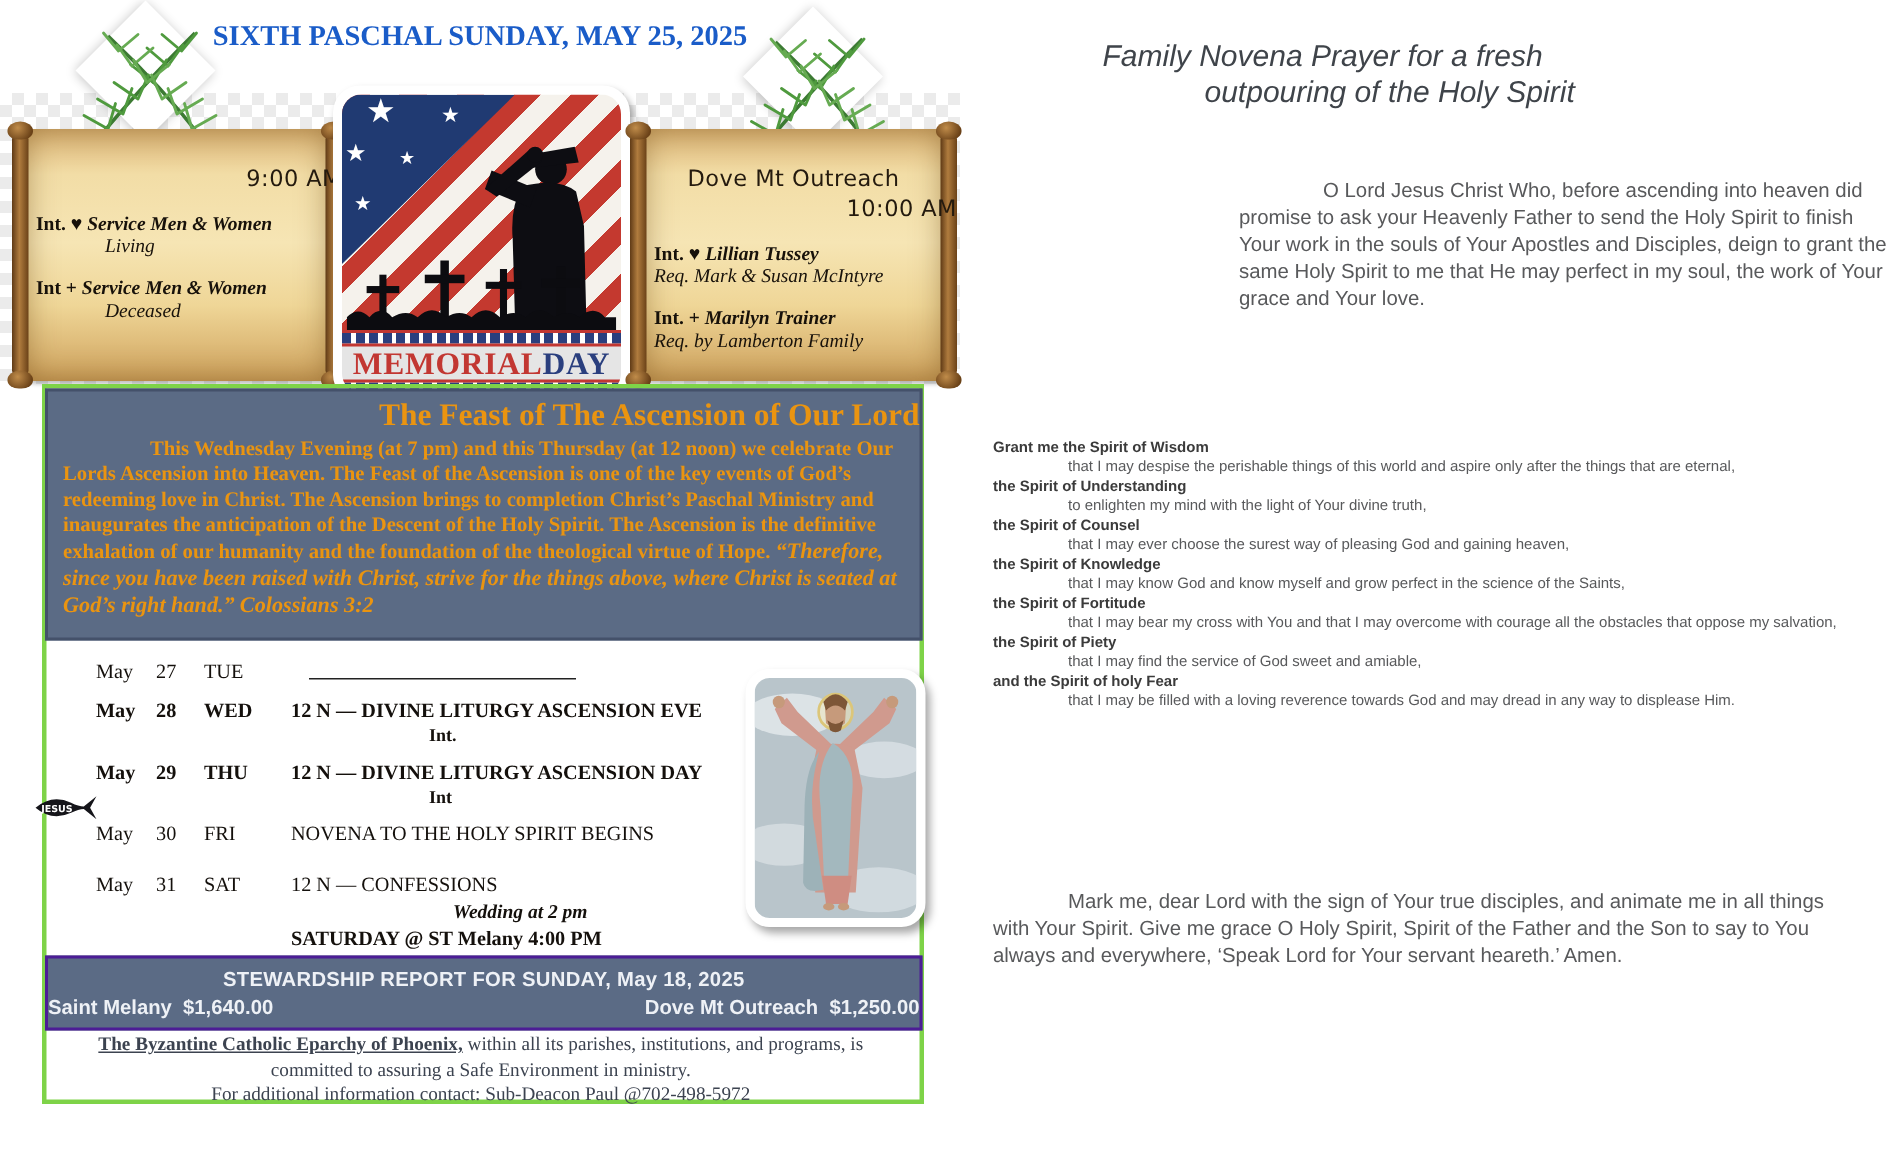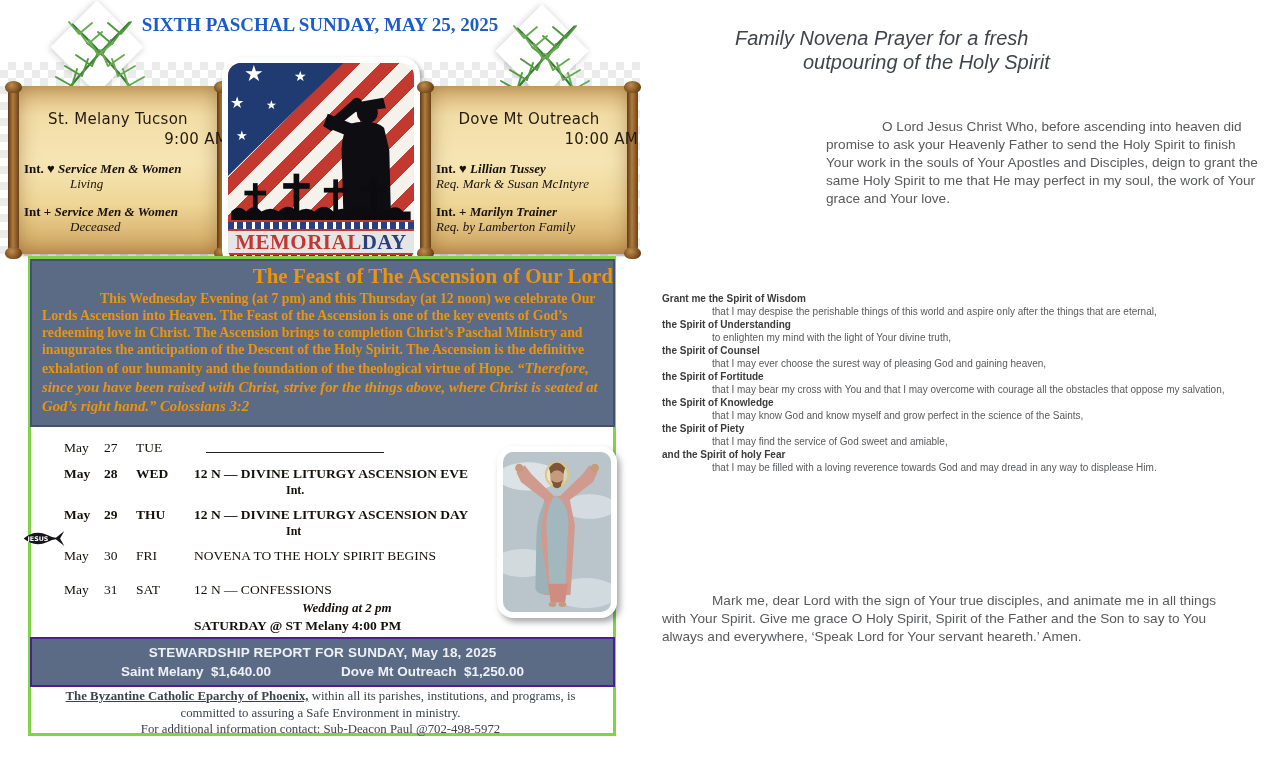--- a/index.html
+++ b/index.html
@@ -88,21 +88,21 @@
   .fish-abs{position:absolute;left:-8px;top:88px;width:44px;height:21px;}
   
   .jesus-card{position:absolute;background:#fff;box-shadow:3px 4px 6px rgba(0,0,0,.35);}
   .jesus-card svg{position:absolute;left:6px;top:6px;right:6px;bottom:6px;}
   .jesus-left{left:497px;top:446px;width:120px;height:172px;border-radius:16px;}
   .jesus-left svg{width:108px;height:160px;border-radius:10px;}
   
   .steward{position:absolute;left:30px;top:637px;width:581px;height:46px;background:#5b6b85;
     border:2px solid #4c1d95;color:#eef1f6;font-family:"Liberation Sans",sans-serif;font-weight:bold;}
   .steward-title{text-align:center;font-size:13.5px;margin-top:6px;letter-spacing:.2px;}
-  .steward-line{display:flex;justify-content:center;gap:70px;font-size:13.5px;margin-top:4px;}
+  .steward-line{display:flex;justify-content:space-between;gap:70px;font-size:13.5px;margin-top:4px;}
   
   .lfooter{position:absolute;left:30px;top:688px;width:581px;text-align:center;
     font-family:"Liberation Serif",serif;font-size:12.8px;color:#3c4350;line-height:1.3;}
   .lfooter .b{font-weight:bold;text-decoration:underline;}
   
   .right-page{position:absolute;left:640px;top:0;width:625px;height:768px;color:#58595b;}
   .novena-title{position:absolute;left:95px;top:26px;font-weight:normal;font-style:italic;
     font-size:20px;color:#3f444a;line-height:1.22;}
   .novena-title .t2{padding-left:68px;}
   .novena-p1{position:absolute;left:186px;top:118px;width:432px;font-size:13.6px;
@@ -207,21 +207,20 @@
       <div class="parchment"></div>
       <div class="roller rl">
         <div class="knob kt"></div>
           <div class="knob kb"></div>
         </div>
       <div class="roller rr">
         <div class="knob kt"></div>
           <div class="knob kb"></div>
         </div>
       <div class="scroll-head">
-        <div>St. Melany Tucson</div>
         <div class="time">9:00 AM</div>
       </div>
       <div class="intentions">
         <div class="int-row">
           <span class="int-prefix">Int. ♥</span>
           <span class="int-name">Service Men &amp; Women</span>
           <div class="int-detail">Living</div>
         </div>
         <div class="int-row">
           <span class="int-prefix">Int +</span>
@@ -396,26 +395,26 @@
       </div>
       <div class="pet">
         <div class="pet-head">the Spirit of Understanding</div>
         <div class="pet-body">to enlighten my mind with the light of Your divine truth,</div>
       </div>
       <div class="pet">
         <div class="pet-head">the Spirit of Counsel</div>
         <div class="pet-body">that I may ever choose the surest way of pleasing God and gaining heaven,</div>
       </div>
       <div class="pet">
+        <div class="pet-head">the Spirit of Knowledge</div>
+        <div class="pet-body">that I may know God and know myself and grow perfect in the science of the Saints,</div>
+      </div>
+      <div class="pet">
         <div class="pet-head">the Spirit of Fortitude</div>
         <div class="pet-body">that I may bear my cross with You and that I may overcome with courage all the obstacles that oppose my salvation,</div>
-      </div>
-      <div class="pet">
-        <div class="pet-head">the Spirit of Knowledge</div>
-        <div class="pet-body">that I may know God and know myself and grow perfect in the science of the Saints,</div>
       </div>
       <div class="pet">
         <div class="pet-head">the Spirit of Piety</div>
         <div class="pet-body">that I may find the service of God sweet and amiable,</div>
       </div>
       <div class="pet">
         <div class="pet-head">and the Spirit of holy Fear</div>
         <div class="pet-body">that I may be filled with a loving reverence towards God and may dread in any way to displease Him.</div>
       </div>
     </div>

